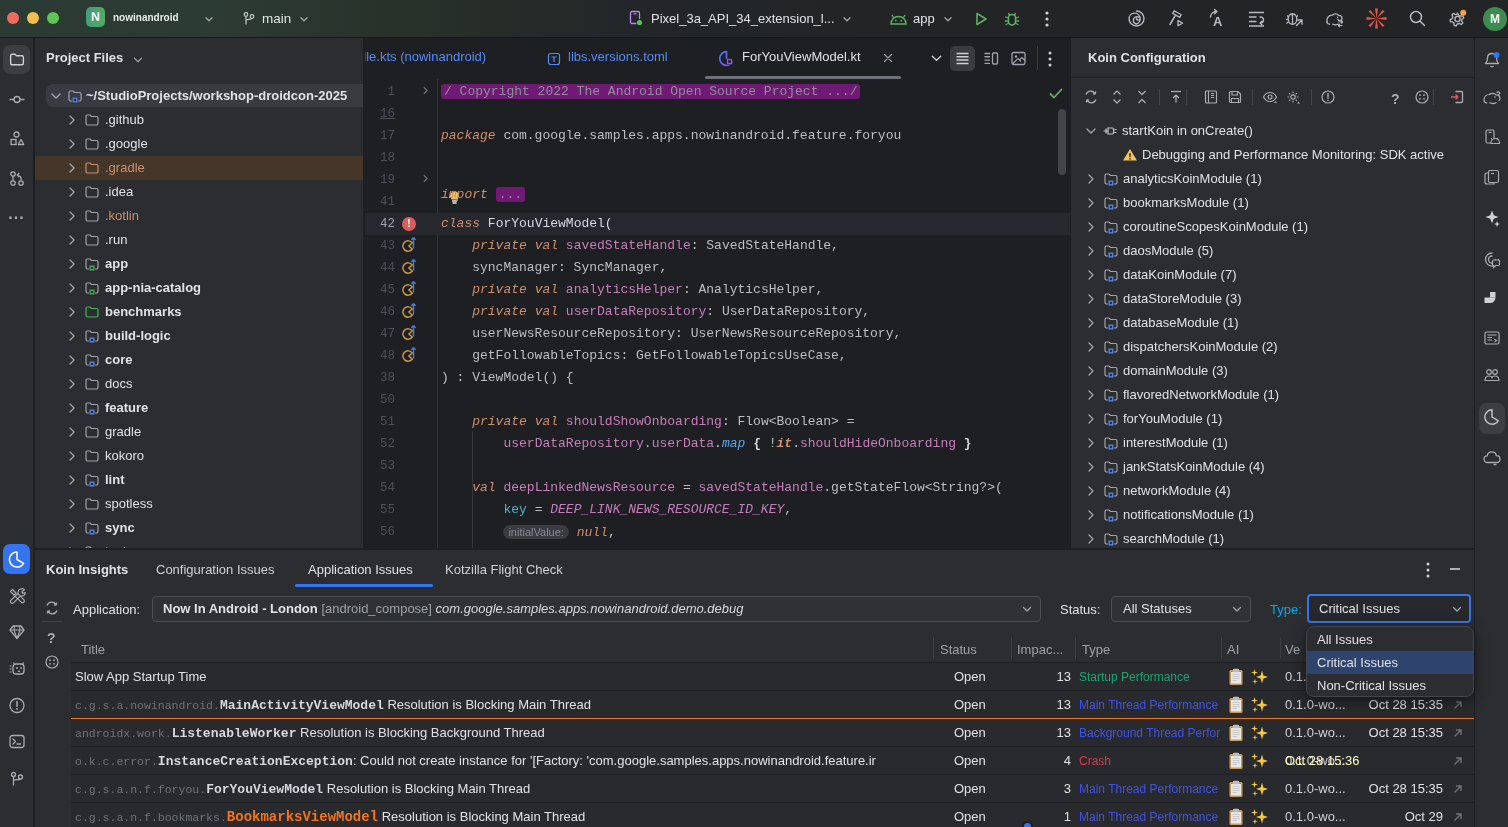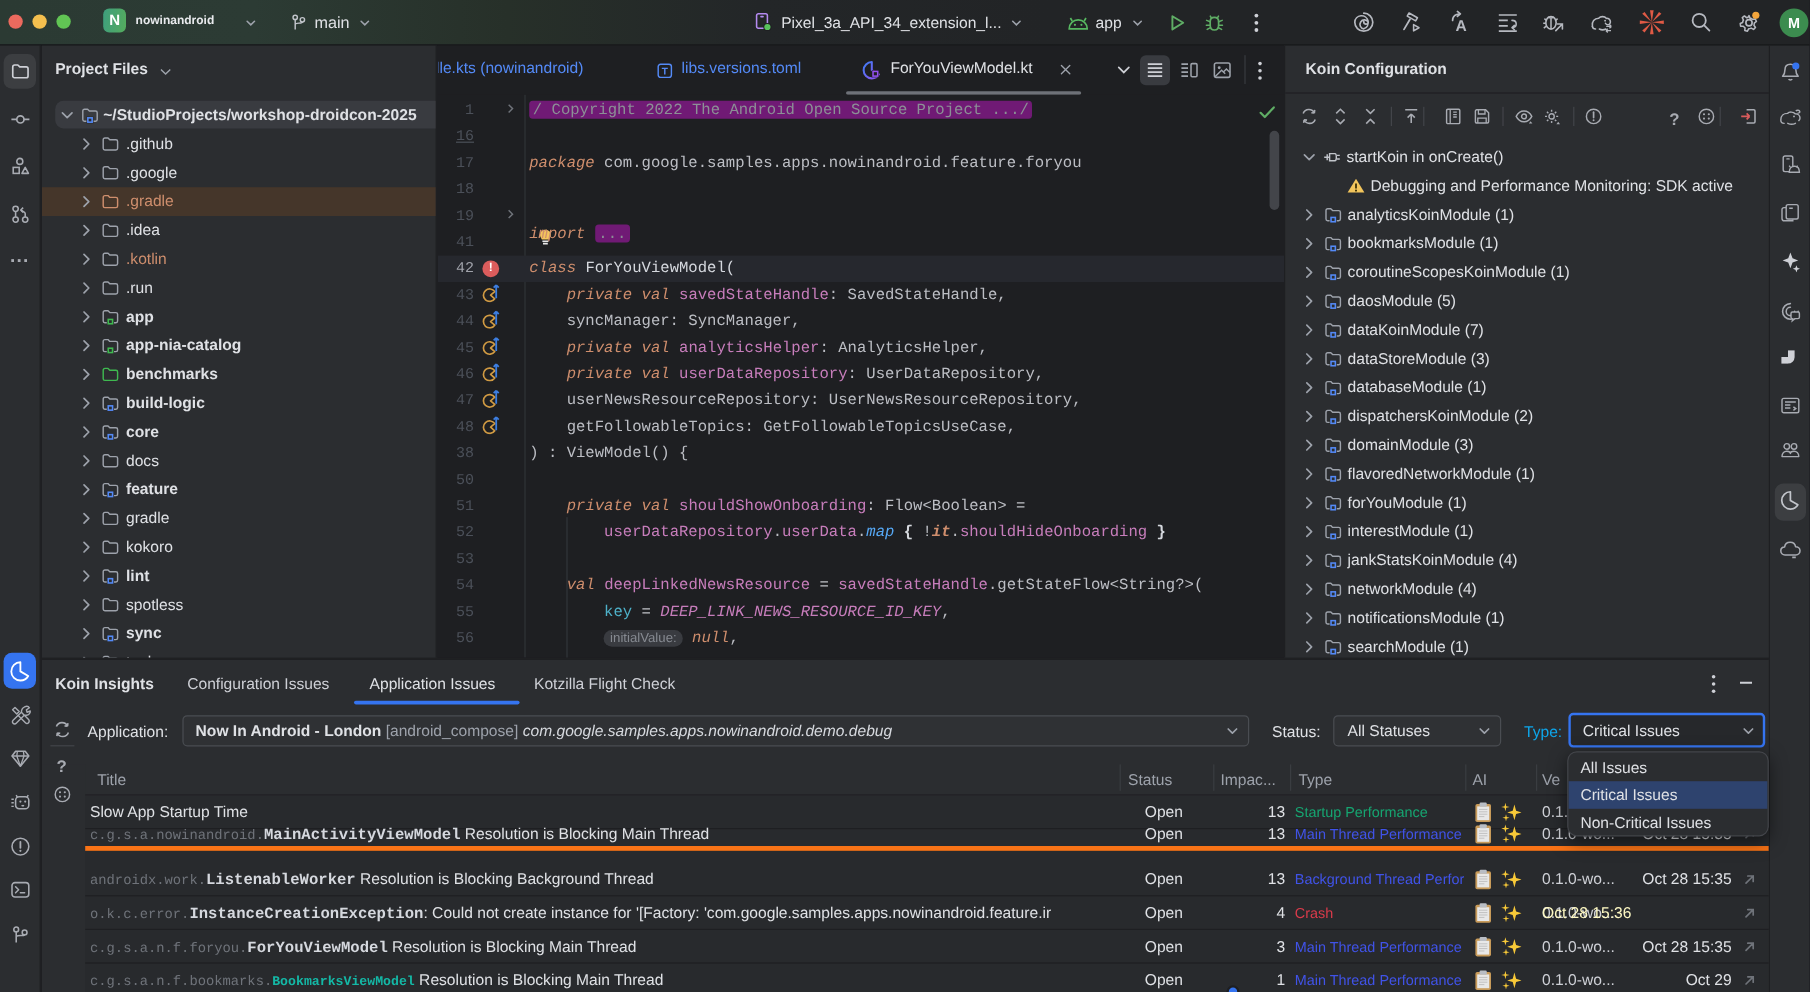--- a/index.html
+++ b/index.html
@@ -937,21 +937,21 @@
         </svg>
       <svg class="abs" style="left:1215px;top:5px" width="18" height="18" viewBox="0 0 18 18">
           <use href="#spark"></use>
         </svg>
       <div class="abs nw" style="left:1250px;top:0;line-height:28px;color:#CED0D6;">0.1.0-wo...</div>
       <div class="abs nw" style="left:1280px;top:0;width:128px;text-align:right;line-height:28px;color:#DFE1E5;">Oct 28 15:3...</div>
       <svg class="abs" style="left:1415px;top:6px" width="16" height="16" viewBox="0 0 16 16">
           <use href="#arrow-ne"></use>
         </svg>
     </div>
-    <div class="abs" style="left:0;top:131px;width:1439px;height:28px;line-height:28px;border-bottom:4px solid #f97316;">
+    <div class="abs" style="left:0;top:141px;width:1439px;height:28px;line-height:28px;border-bottom:1px solid #f97316;">
       <div class="abs nw" style="left:40px;top:0;width:856px;overflow:hidden;line-height:28px;"><span class="mono" style="font-size:11.5px;color:#6F737A">c.g.s.a.nowinandroid.</span><span class="mono" style="font-size:13px;font-weight:bold;color:#D5D8DE">MainActivityViewModel</span><span style="color:#DFE1E5"> Resolution is Blocking Main Thread</span></div>
       <div class="abs nw" style="left:919px;top:0;line-height:28px;">Open</div>
       <div class="abs nw" style="left:960px;top:0;width:76px;text-align:right;line-height:28px;">13</div>
       <div class="abs nw" style="left:1044px;top:0;line-height:28px;font-size:12px;width:141px;overflow:hidden;color:#4053E8;">Main Thread Performance</div>
       <svg class="abs" style="left:1192px;top:5px" width="18" height="18" viewBox="0 0 18 18">
           <use href="#clip"></use>
         </svg>
       <svg class="abs" style="left:1215px;top:5px" width="18" height="18" viewBox="0 0 18 18">
           <use href="#spark"></use>
         </svg>
@@ -1006,21 +1006,21 @@
       <svg class="abs" style="left:1215px;top:5px" width="18" height="18" viewBox="0 0 18 18">
           <use href="#spark"></use>
         </svg>
       <div class="abs nw" style="left:1250px;top:0;line-height:28px;color:#CED0D6;">0.1.0-wo...</div>
       <div class="abs nw" style="left:1280px;top:0;width:128px;text-align:right;line-height:28px;color:#DFE1E5;">Oct 28 15:35</div>
       <svg class="abs" style="left:1415px;top:6px" width="16" height="16" viewBox="0 0 16 16">
           <use href="#arrow-ne"></use>
         </svg>
     </div>
     <div class="abs" style="left:0;top:253px;width:1439px;height:28px;line-height:28px;border-bottom:1px solid #1E1F22;">
-      <div class="abs nw" style="left:40px;top:0;width:856px;overflow:hidden;line-height:28px;"><span class="mono" style="font-size:11.5px;color:#6F737A">c.g.s.a.n.f.bookmarks.</span><span class="mono" style="font-size:11px;font-weight:bold;color:#14b8a6">BookmarksViewModel</span><span style="color:#DFE1E5"> Resolution is Blocking Main Thread</span></div>
+      <div class="abs nw" style="left:40px;top:0;width:856px;overflow:hidden;line-height:28px;"><span class="mono" style="font-size:11.5px;color:#6F737A">c.g.s.a.n.f.bookmarks.</span><span class="mono" style="font-size:14px;font-weight:bold;color:#f97316">BookmarksViewModel</span><span style="color:#DFE1E5"> Resolution is Blocking Main Thread</span></div>
       <div class="abs nw" style="left:919px;top:0;line-height:28px;">Open</div>
       <div class="abs nw" style="left:960px;top:0;width:76px;text-align:right;line-height:28px;">1</div>
       <div class="abs nw" style="left:1044px;top:0;line-height:28px;font-size:12px;width:141px;overflow:hidden;color:#4053E8;">Main Thread Performance</div>
       <svg class="abs" style="left:1192px;top:5px" width="18" height="18" viewBox="0 0 18 18">
           <use href="#clip"></use>
         </svg>
       <svg class="abs" style="left:1215px;top:5px" width="18" height="18" viewBox="0 0 18 18">
           <use href="#spark"></use>
         </svg>
       <div class="abs nw" style="left:1250px;top:0;line-height:28px;color:#CED0D6;">0.1.0-wo...</div>

